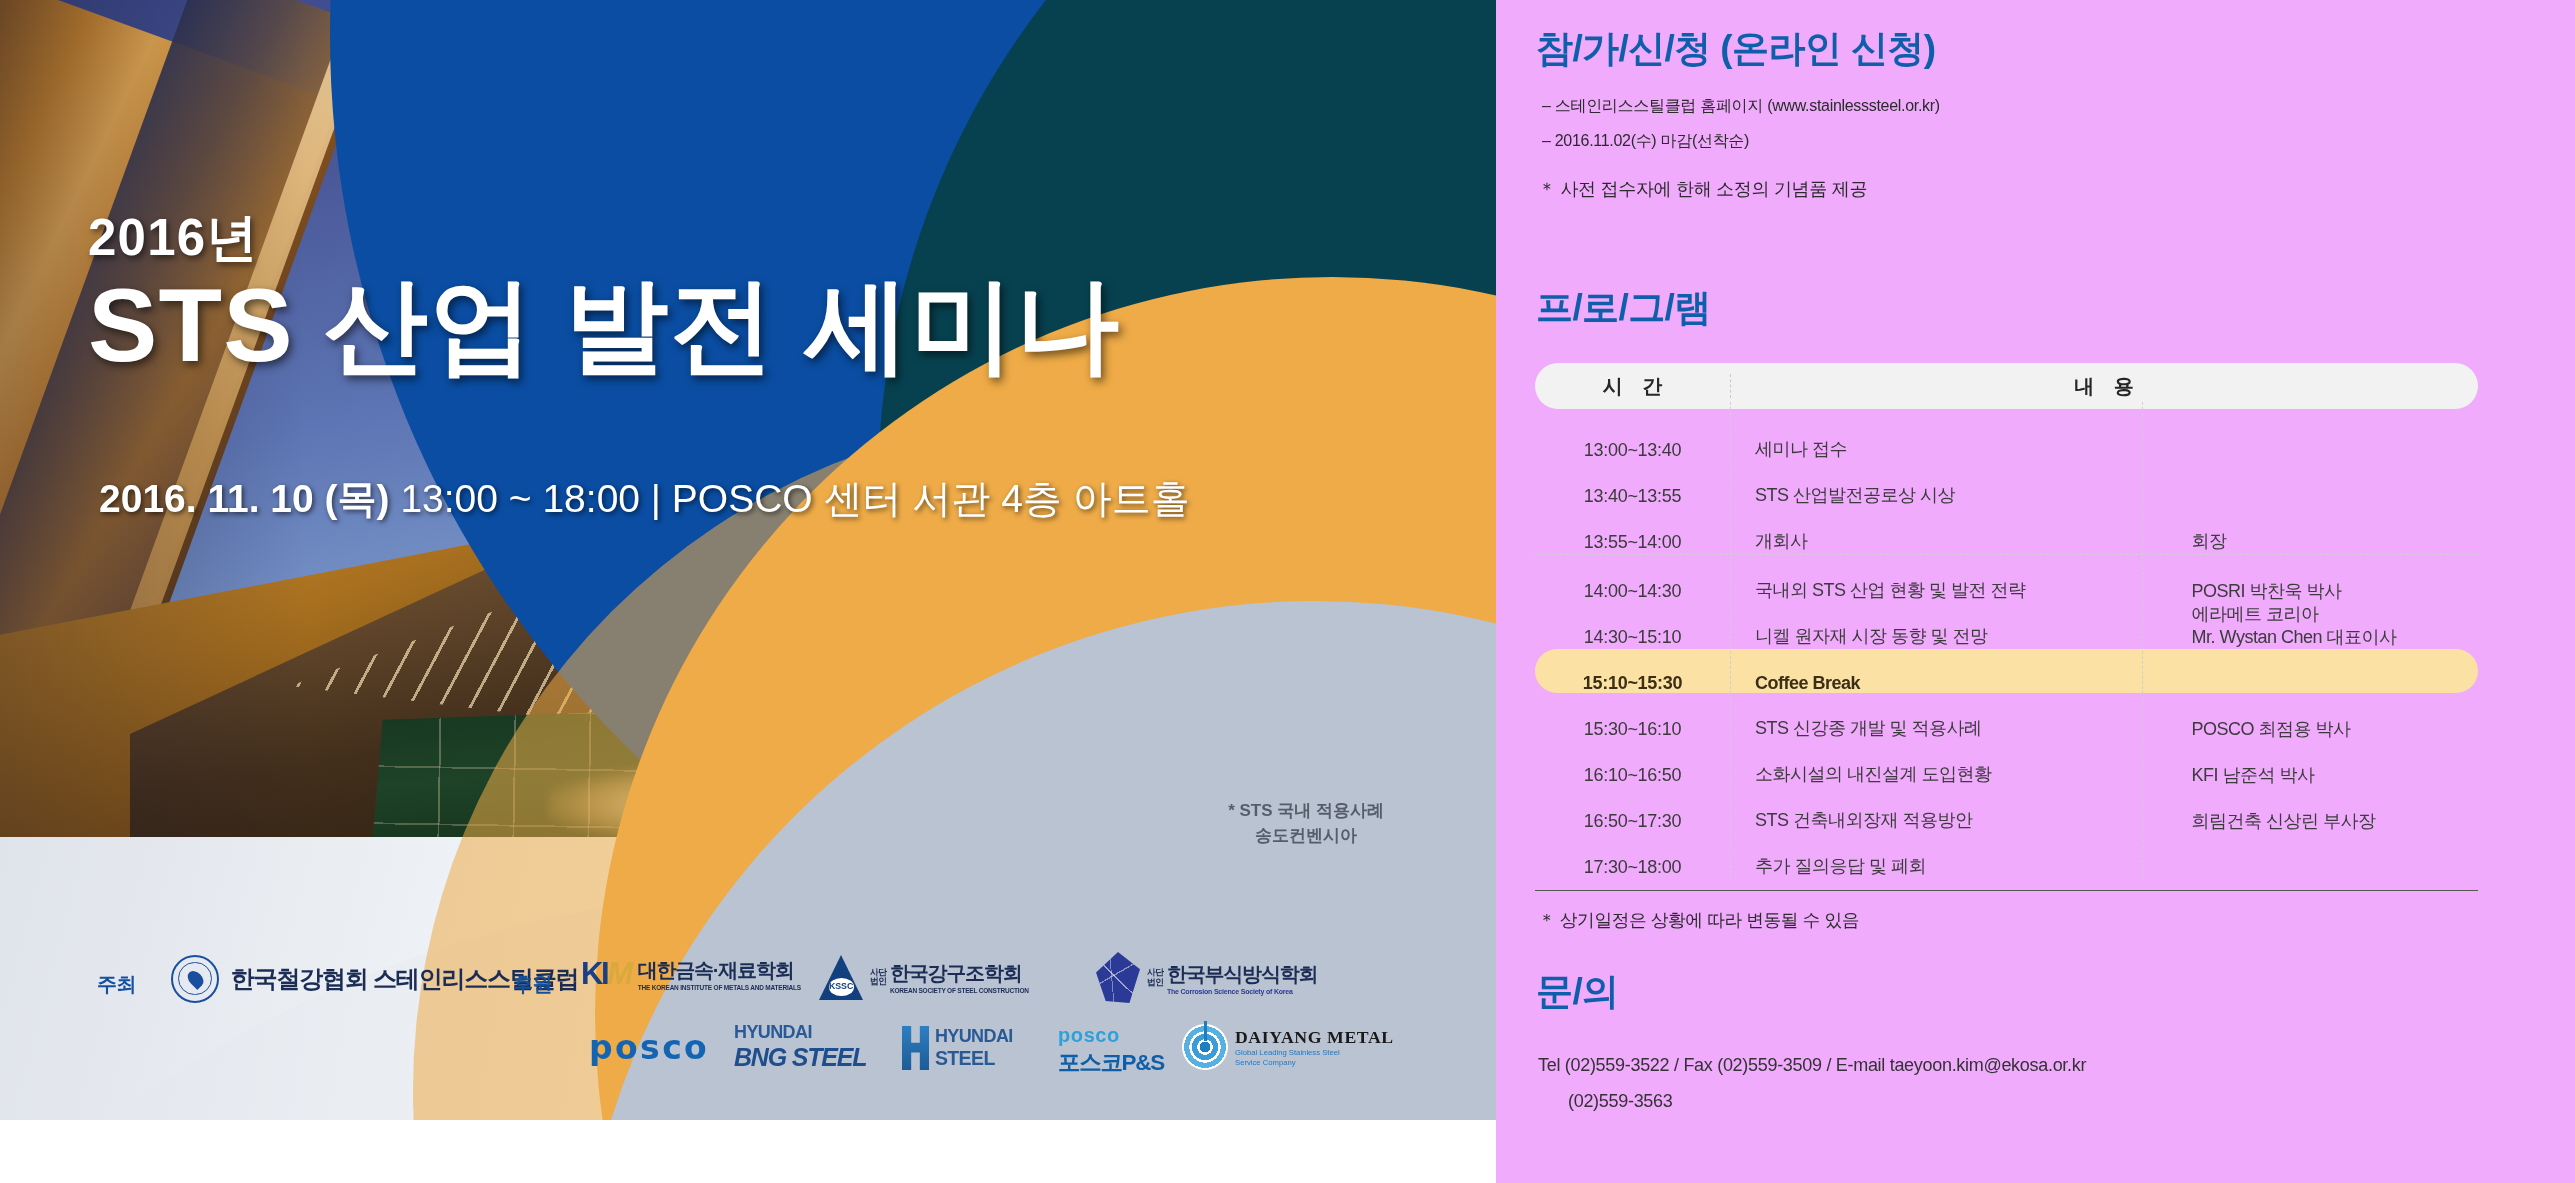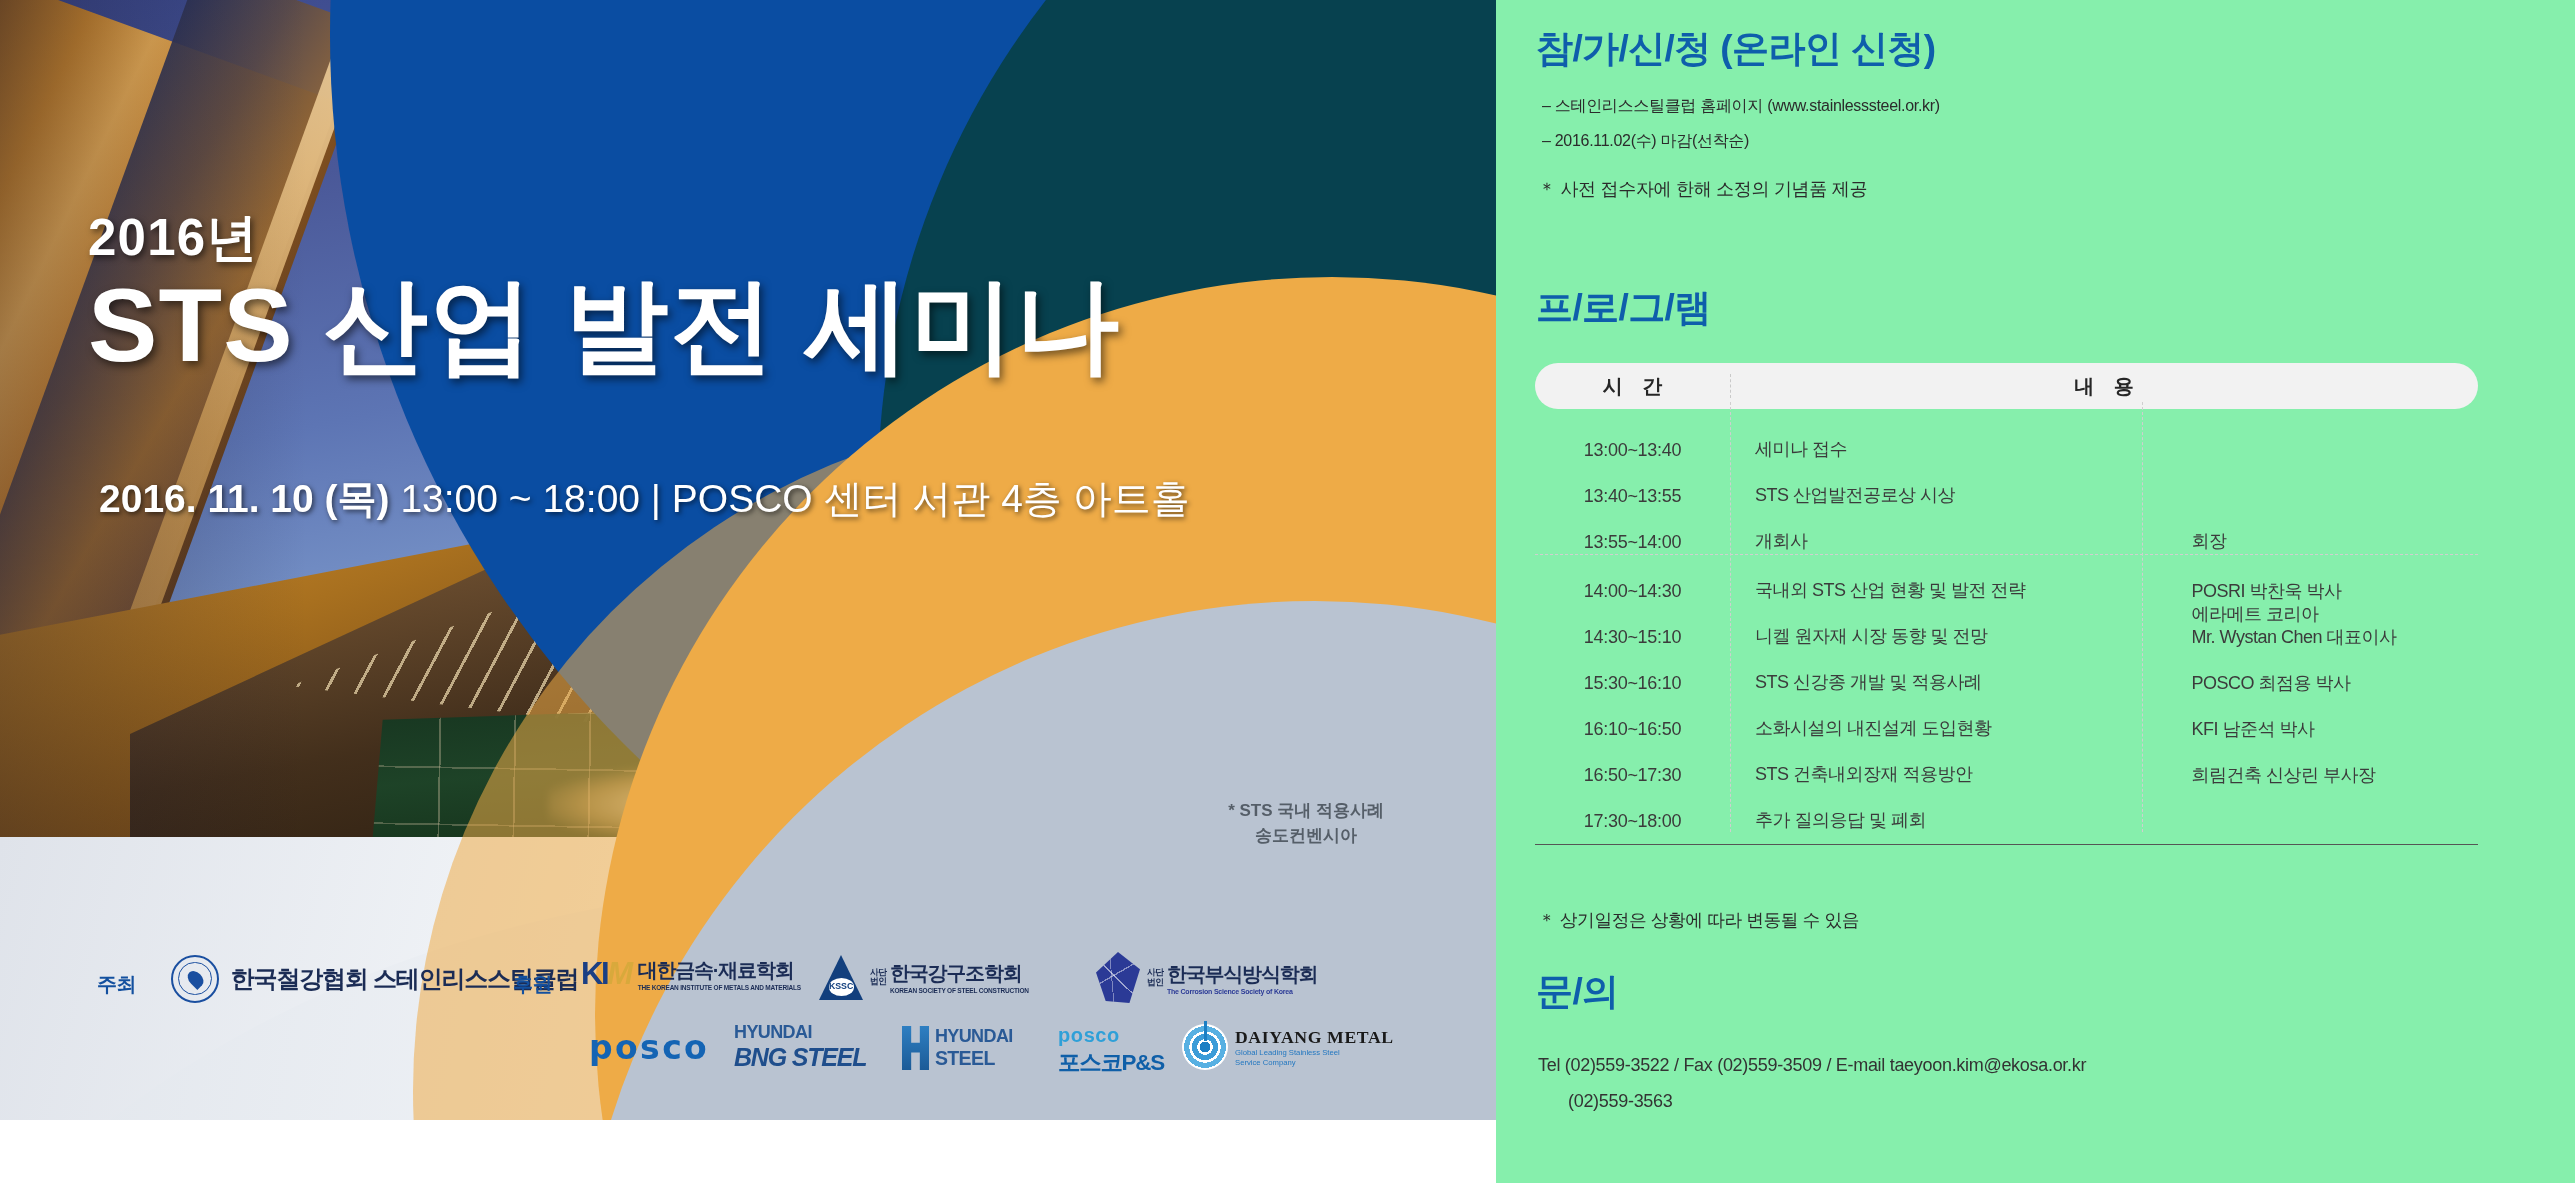--- a/index.html
+++ b/index.html
@@ -208,21 +208,21 @@
     position:relative;
   }
   .target:after{
     content:"";position:absolute;left:50%;top:-3.5px;width:2.9px;height:20px;margin-left:-1.2px;background:#1c7fc4;
   }
   .daiyang-name{font-size:17.7px;font-weight:700;color:#1a1a1a;letter-spacing:0.6px;font-family:"Liberation Serif",serif;}
   .daiyang-sub{font-size:7.7px;font-weight:400;color:#2478c0;line-height:1.25;}
 
   
   #right-panel{
-    position:absolute;left:1496px;top:0;width:1080px;height:1184px;background:#86efac;
+    position:absolute;left:1496px;top:0;width:1080px;height:1184px;background:#f0abfc;
   }
   .h-blue{
     position:absolute;font-size:37px;font-weight:700;color:#0e5eab;letter-spacing:-0.6px;white-space:nowrap;
   }
   .bullet-line{
     position:absolute;font-size:16px;color:#2b2b2b;white-space:nowrap;letter-spacing:-0.3px;
   }
   .note-line{
     position:absolute;font-size:18px;color:#2b2b2b;white-space:nowrap;letter-spacing:-0.3px;
   }
@@ -430,20 +430,26 @@
           <div class="trow">
             <div class="c-time">14:00~14:30</div>
             <div class="c-subject">국내외 STS 산업 현황 및 발전 전략</div>
             <div class="c-speaker">POSRI 박찬욱 박사</div>
           </div>
           <div class="trow">
             <div class="c-time">14:30~15:10</div>
             <div class="c-subject">니켈 원자재 시장 동향 및 전망</div>
             <div class="c-speaker">에라메트 코리아<br>Mr. Wystan Chen 대표이사</div>
           </div>
+          <div class="trow highlight">
+            <div class="rowbg"></div>
+            <div class="c-time">15:10~15:30</div>
+            <div class="c-subject">Coffee Break</div>
+            <div class="c-speaker"></div>
+          </div>
           <div class="trow">
             <div class="c-time">15:30~16:10</div>
             <div class="c-subject">STS 신강종 개발 및 적용사례</div>
             <div class="c-speaker">POSCO 최점용 박사</div>
           </div>
           <div class="trow">
             <div class="c-time">16:10~16:50</div>
             <div class="c-subject">소화시설의 내진설계 도입현황</div>
             <div class="c-speaker">KFI 남준석 박사</div>
           </div>

